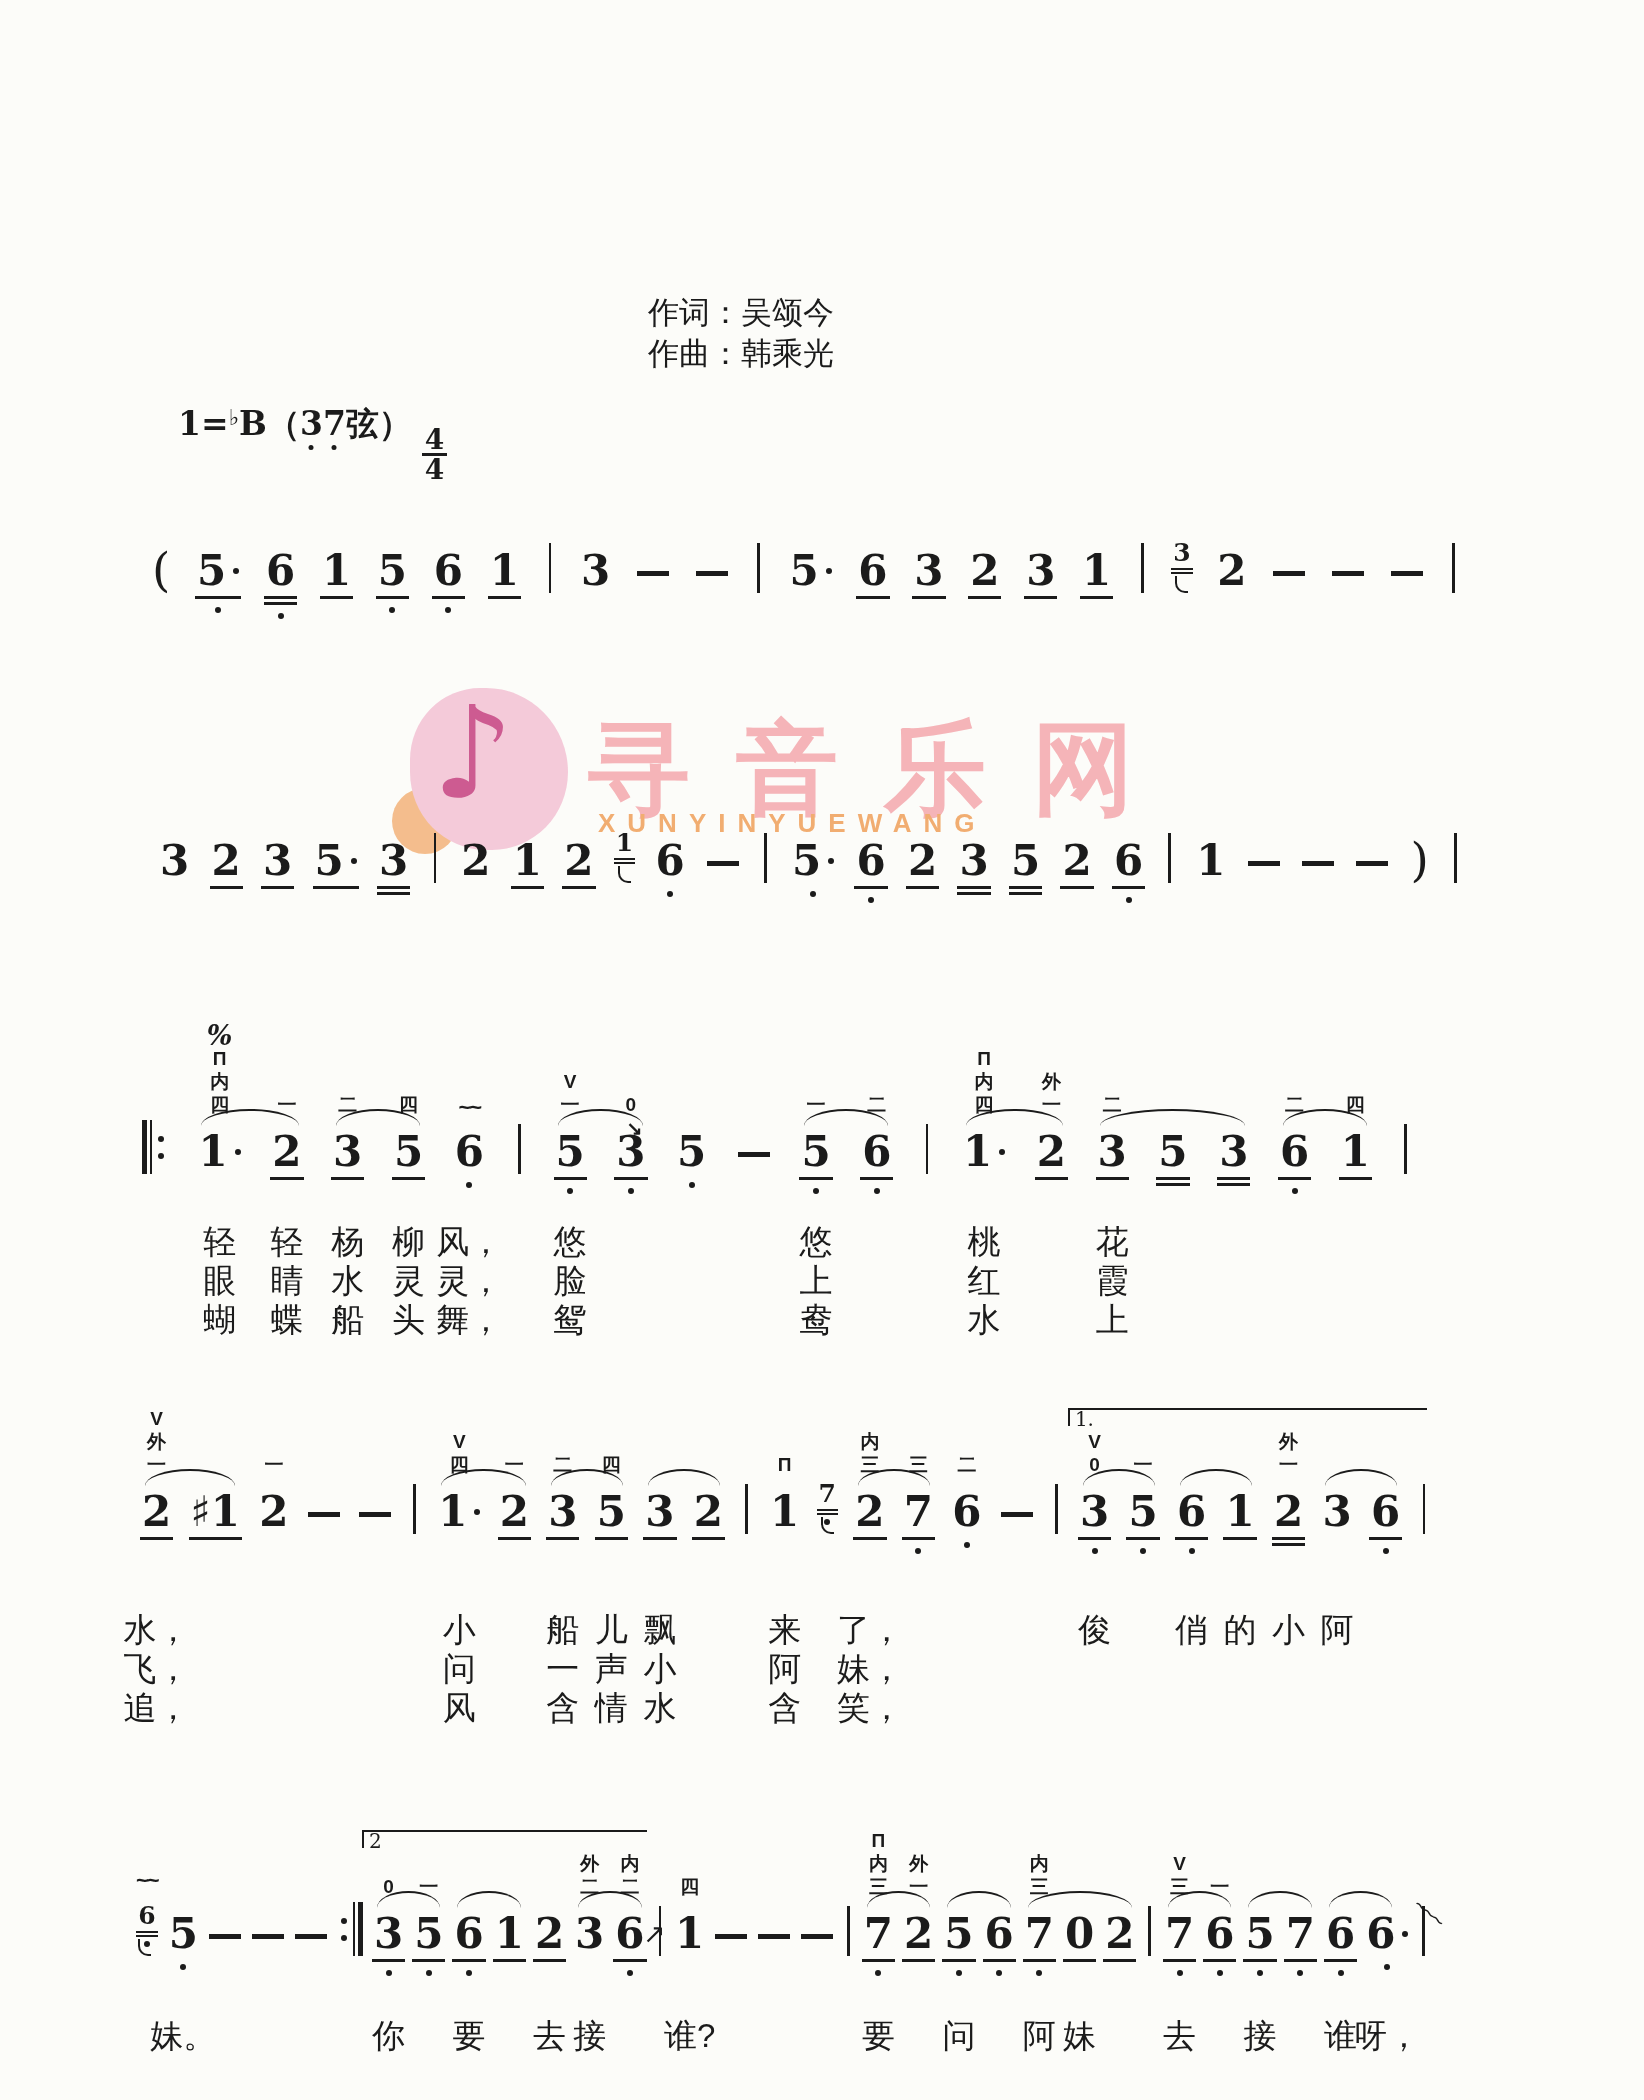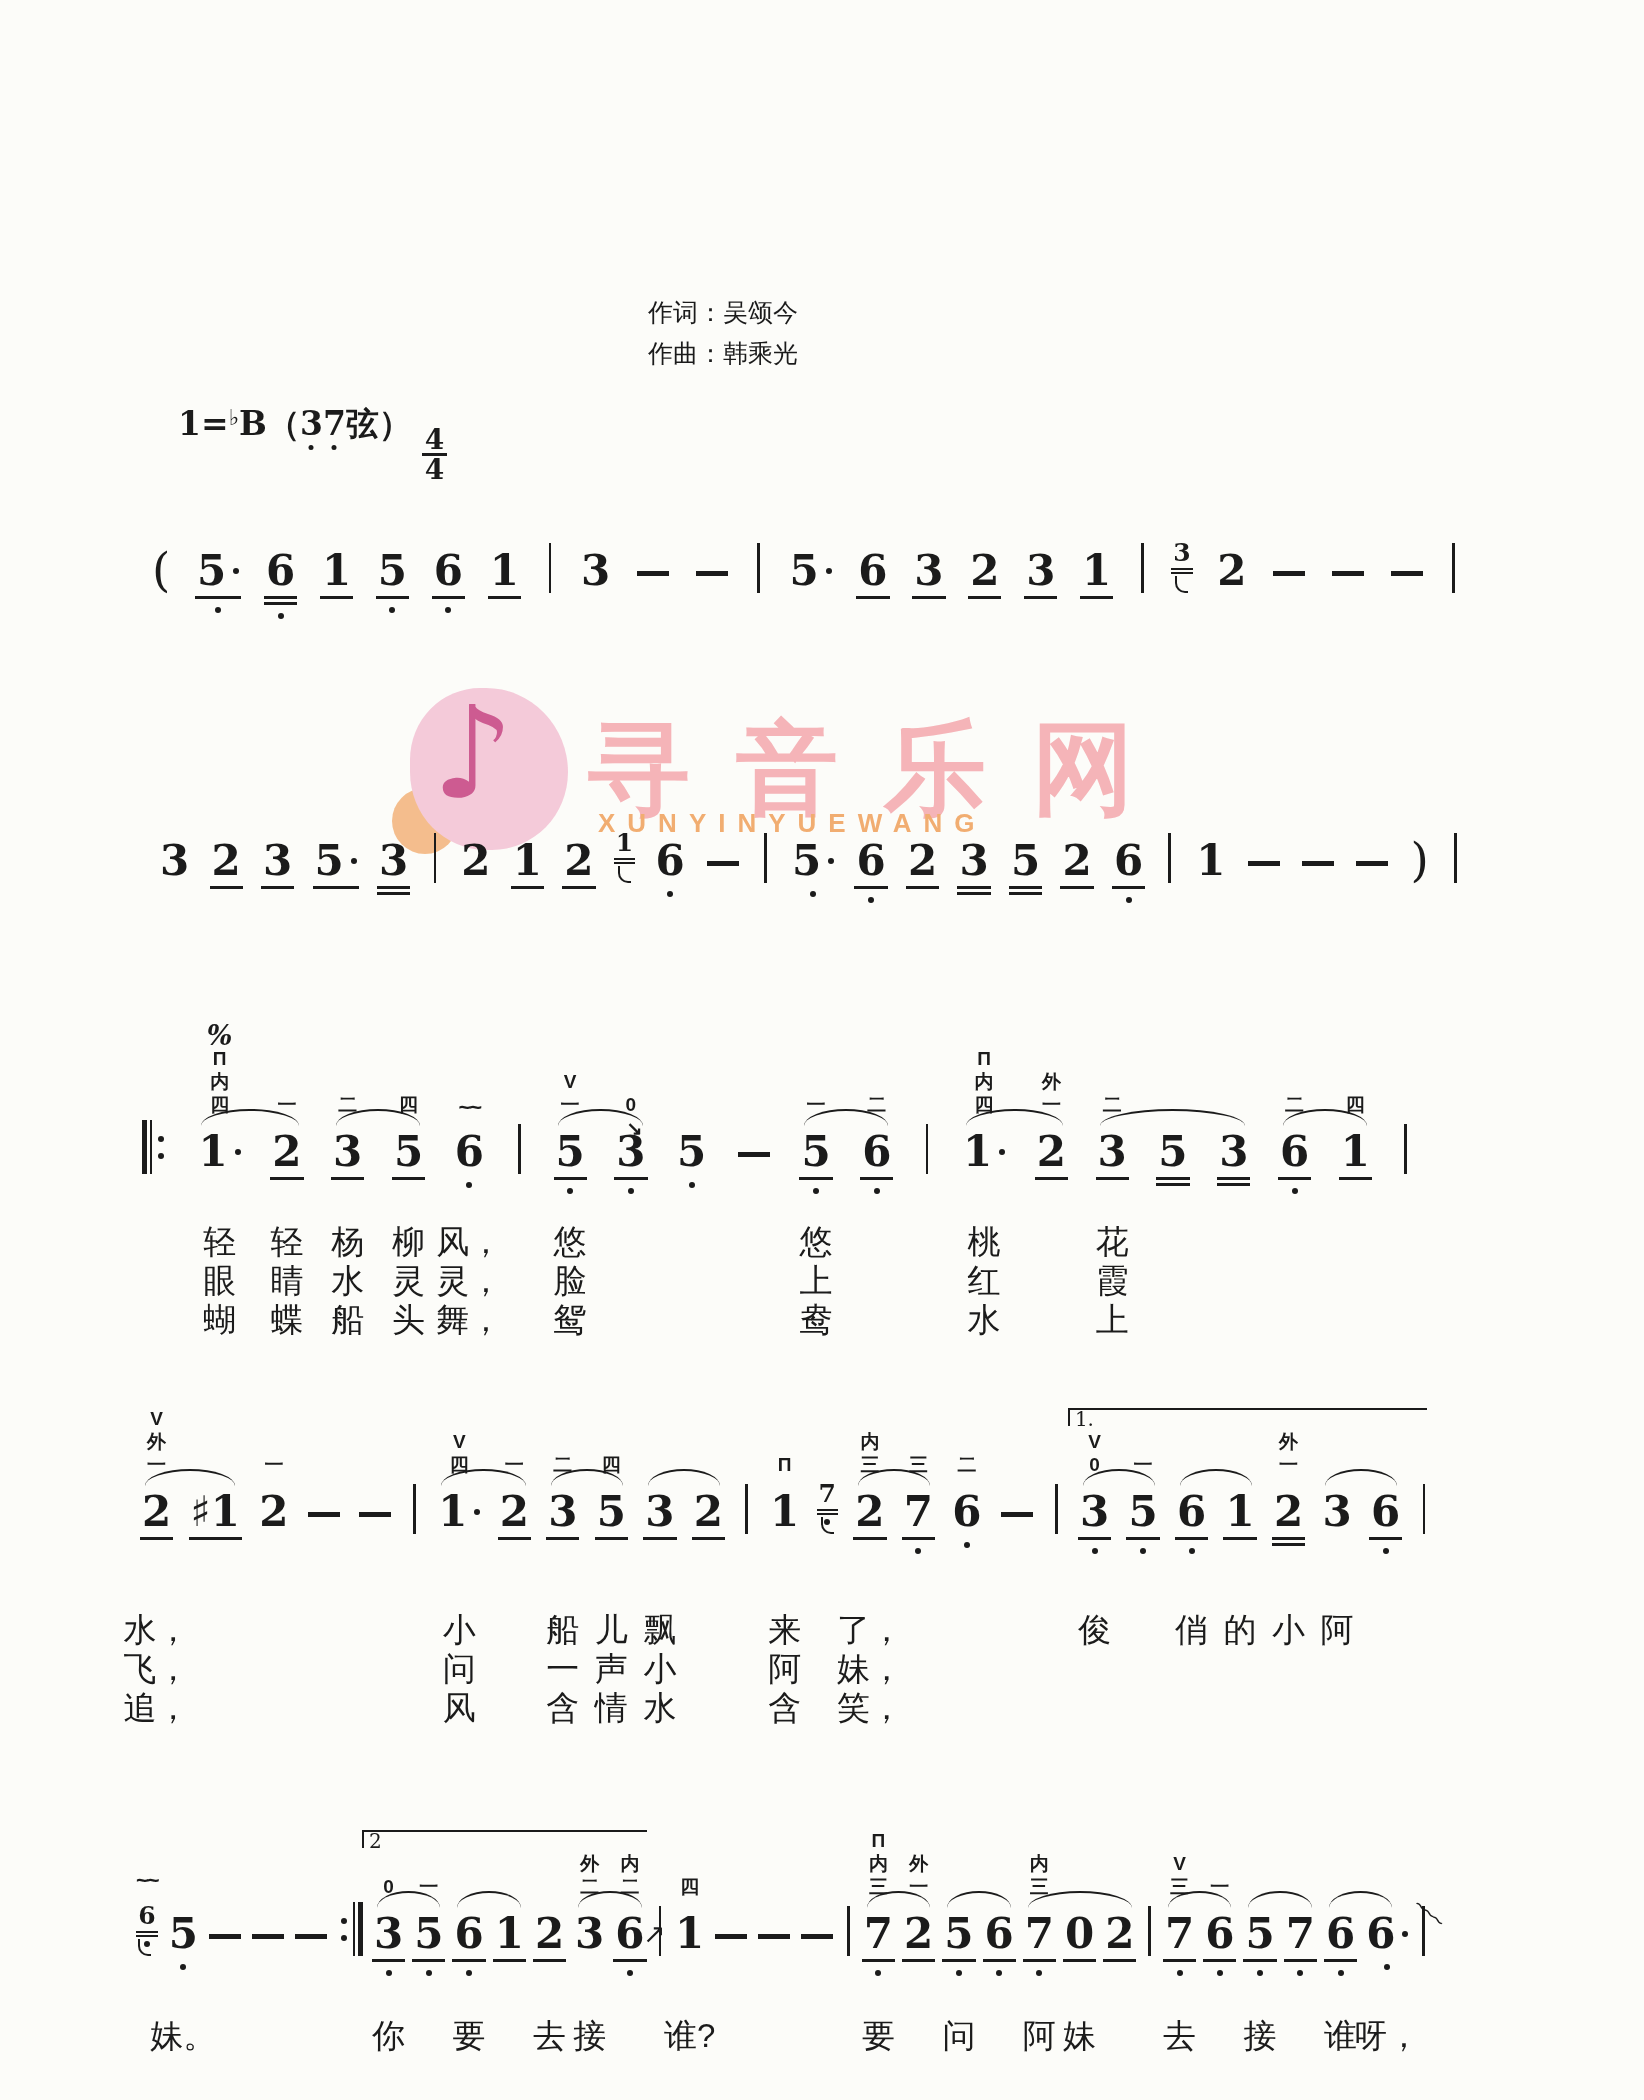--- a/index.html
+++ b/index.html
@@ -1,21 +1,21 @@
 <!DOCTYPE html>
 <html><head>
 <meta charset="utf-8">
 <style>
   html,body{margin:0;padding:0;background:#e8e8e8;}
   .page{position:relative;width:1644px;height:2100px;background:#fcfcf9;overflow:hidden;
         font-family:"Liberation Sans",sans-serif;color:#1b1b1b;}
   
   .title{position:absolute;top:92px;left:0;width:1234px;text-align:center;
          font-size:57px;font-weight:bold;letter-spacing:5px;}
-  .credits{position:absolute;left:648px;top:292px;font-size:25px;line-height:41px;font-weight:500;}
+  .credits{position:absolute;left:648px;top:292px;font-size:31px;line-height:41px;font-weight:500;}
   .keyline{position:absolute;left:178px;top:402px;font-size:33px;font-weight:bold;
            font-family:"DejaVu Serif",serif;}
   .keyline sup{font-size:22px;vertical-align:10px;}
   .lowdigit{position:relative;display:inline-block;}
   .lowdigit::after{content:"";position:absolute;left:50%;bottom:-7px;width:5px;height:5px;
                    border-radius:50%;background:currentColor;transform:translateX(-50%);}
   .frac{display:inline-flex;flex-direction:column;text-align:center;font-size:28px;line-height:27px;
         vertical-align:-14px;margin-left:10px;font-weight:bold;}
   .frac b:first-child{border-bottom:3px solid;padding:0 3px;}
   

